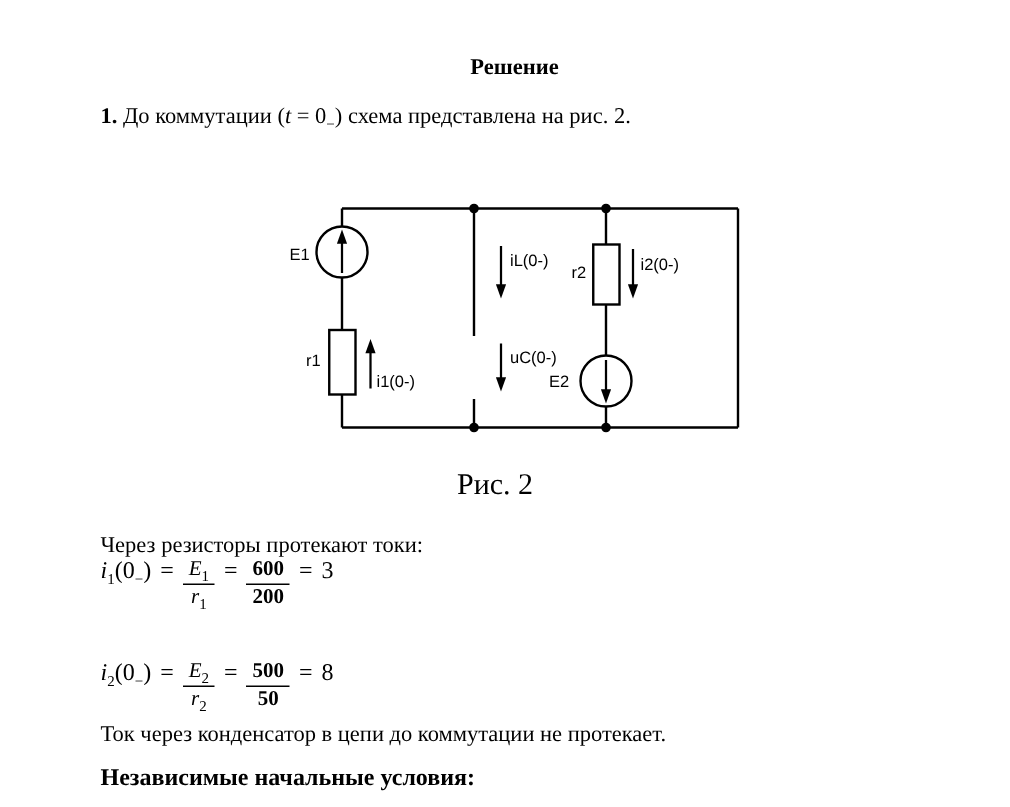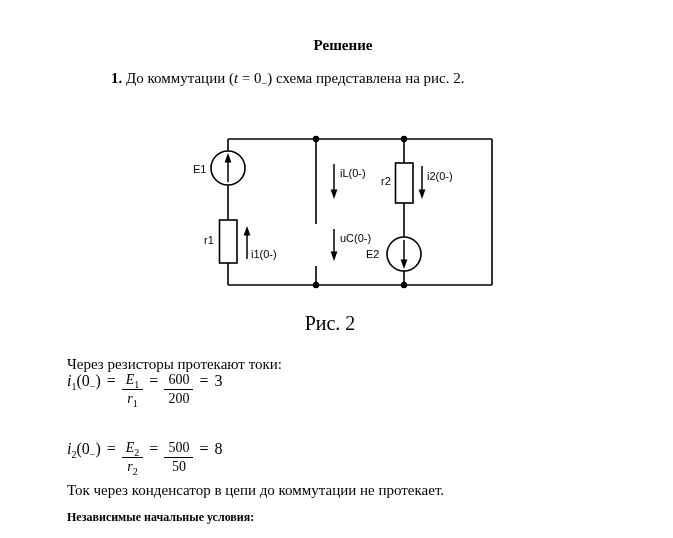--- a/index.html
+++ b/index.html
@@ -6,41 +6,41 @@
   body{
     width:673px;height:538px;position:relative;background:#ffffff;
     font-family:"Liberation Serif", serif;color:#000;overflow:hidden;
   }
   .abs{position:absolute;}
   .doc-title{
     left:0;top:37px;width:686px;text-align:center;
     font-size:15px;font-weight:bold;
   }
   .para{font-size:15px;white-space:nowrap;}
-  .p1{left:67px;top:70px;margin-left:44px;}
+  .p1{left:67px;top:70px;}
   .p1 .num{font-weight:bold;}
   .mathvar{font-style:italic;}
   sub.msub{font-size:10px;font-style:normal;vertical-align:-4px;line-height:0;}
   .fig-caption{left:0;top:312px;width:660px;text-align:center;font-size:20px;}
   .p2{left:67px;top:356px;}
   .p3{left:67px;top:482px;}
-  .h2{left:67px;top:510px;font-size:12px;font-weight:bold;white-space:nowrap;}
+  .h2{left:67px;top:510px;font-size:16px;font-weight:bold;white-space:nowrap;}
 
   .equation{
     left:67px;height:44px;display:flex;align-items:flex-start;
     font-size:16px;font-style:italic;white-space:nowrap;
   }
   .eq1{top:372px;}
   .eq2{top:440px;}
   .equation .up{font-style:normal;}
   .equation .op{font-style:normal;padding:0 6px;}
   .frac{display:inline-block;vertical-align:middle;text-align:center;font-size:14px;line-height:1.15;}
   .frac .fnum{display:block;border-bottom:1.4px solid #000;padding:0 4px 1px;}
   .frac .fden{display:block;padding:1px 4px 0;}
-  .frac .up{font-style:normal;}
+  .frac .up{font-style:normal;font-weight:bold;}
 
   .circuit-svg{left:180px;top:130px;width:325px;height:165px;}
   svg text{font-family:"Liberation Sans", sans-serif;font-size:11px;fill:#000;}
 </style>
 </head>
 <body>
 
 <div class="abs doc-title">Решение</div>
 
 <div class="abs para p1"><span class="num">1.</span><span> До коммутации (</span><span class="mathvar">t</span><span> = 0</span><sub class="msub">−</sub><span>) схема представлена на рис. 2.</span></div>

